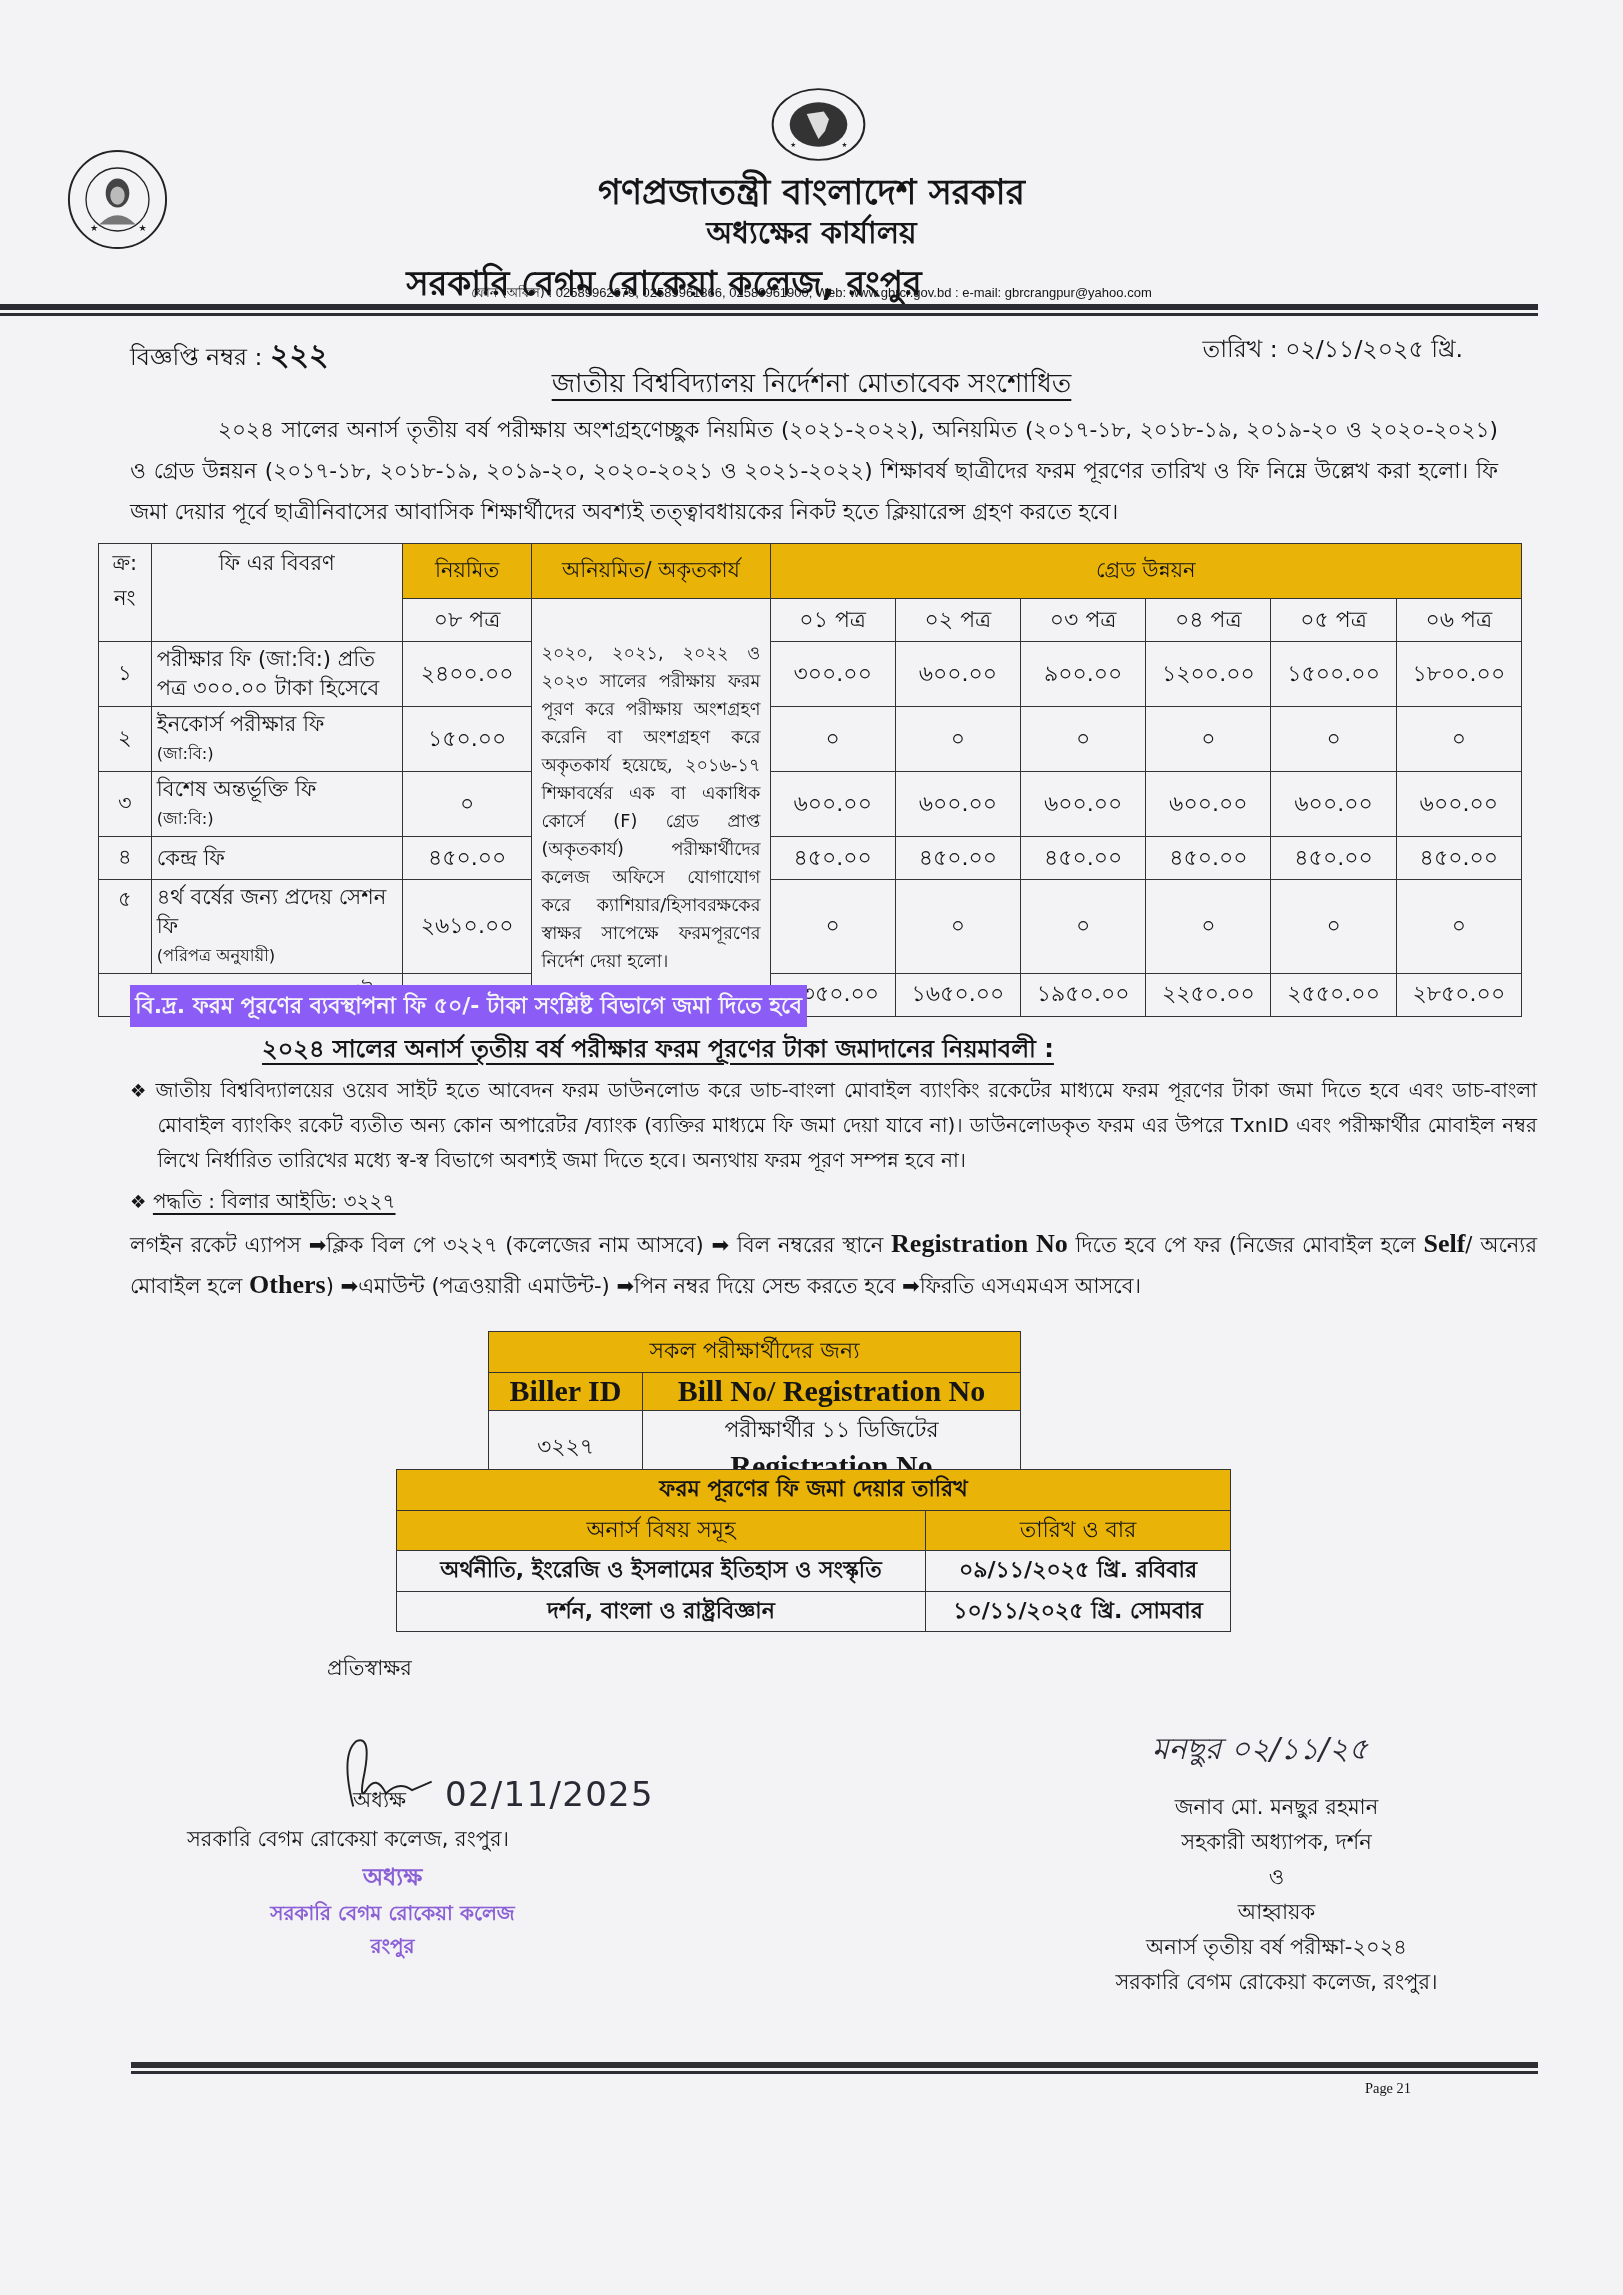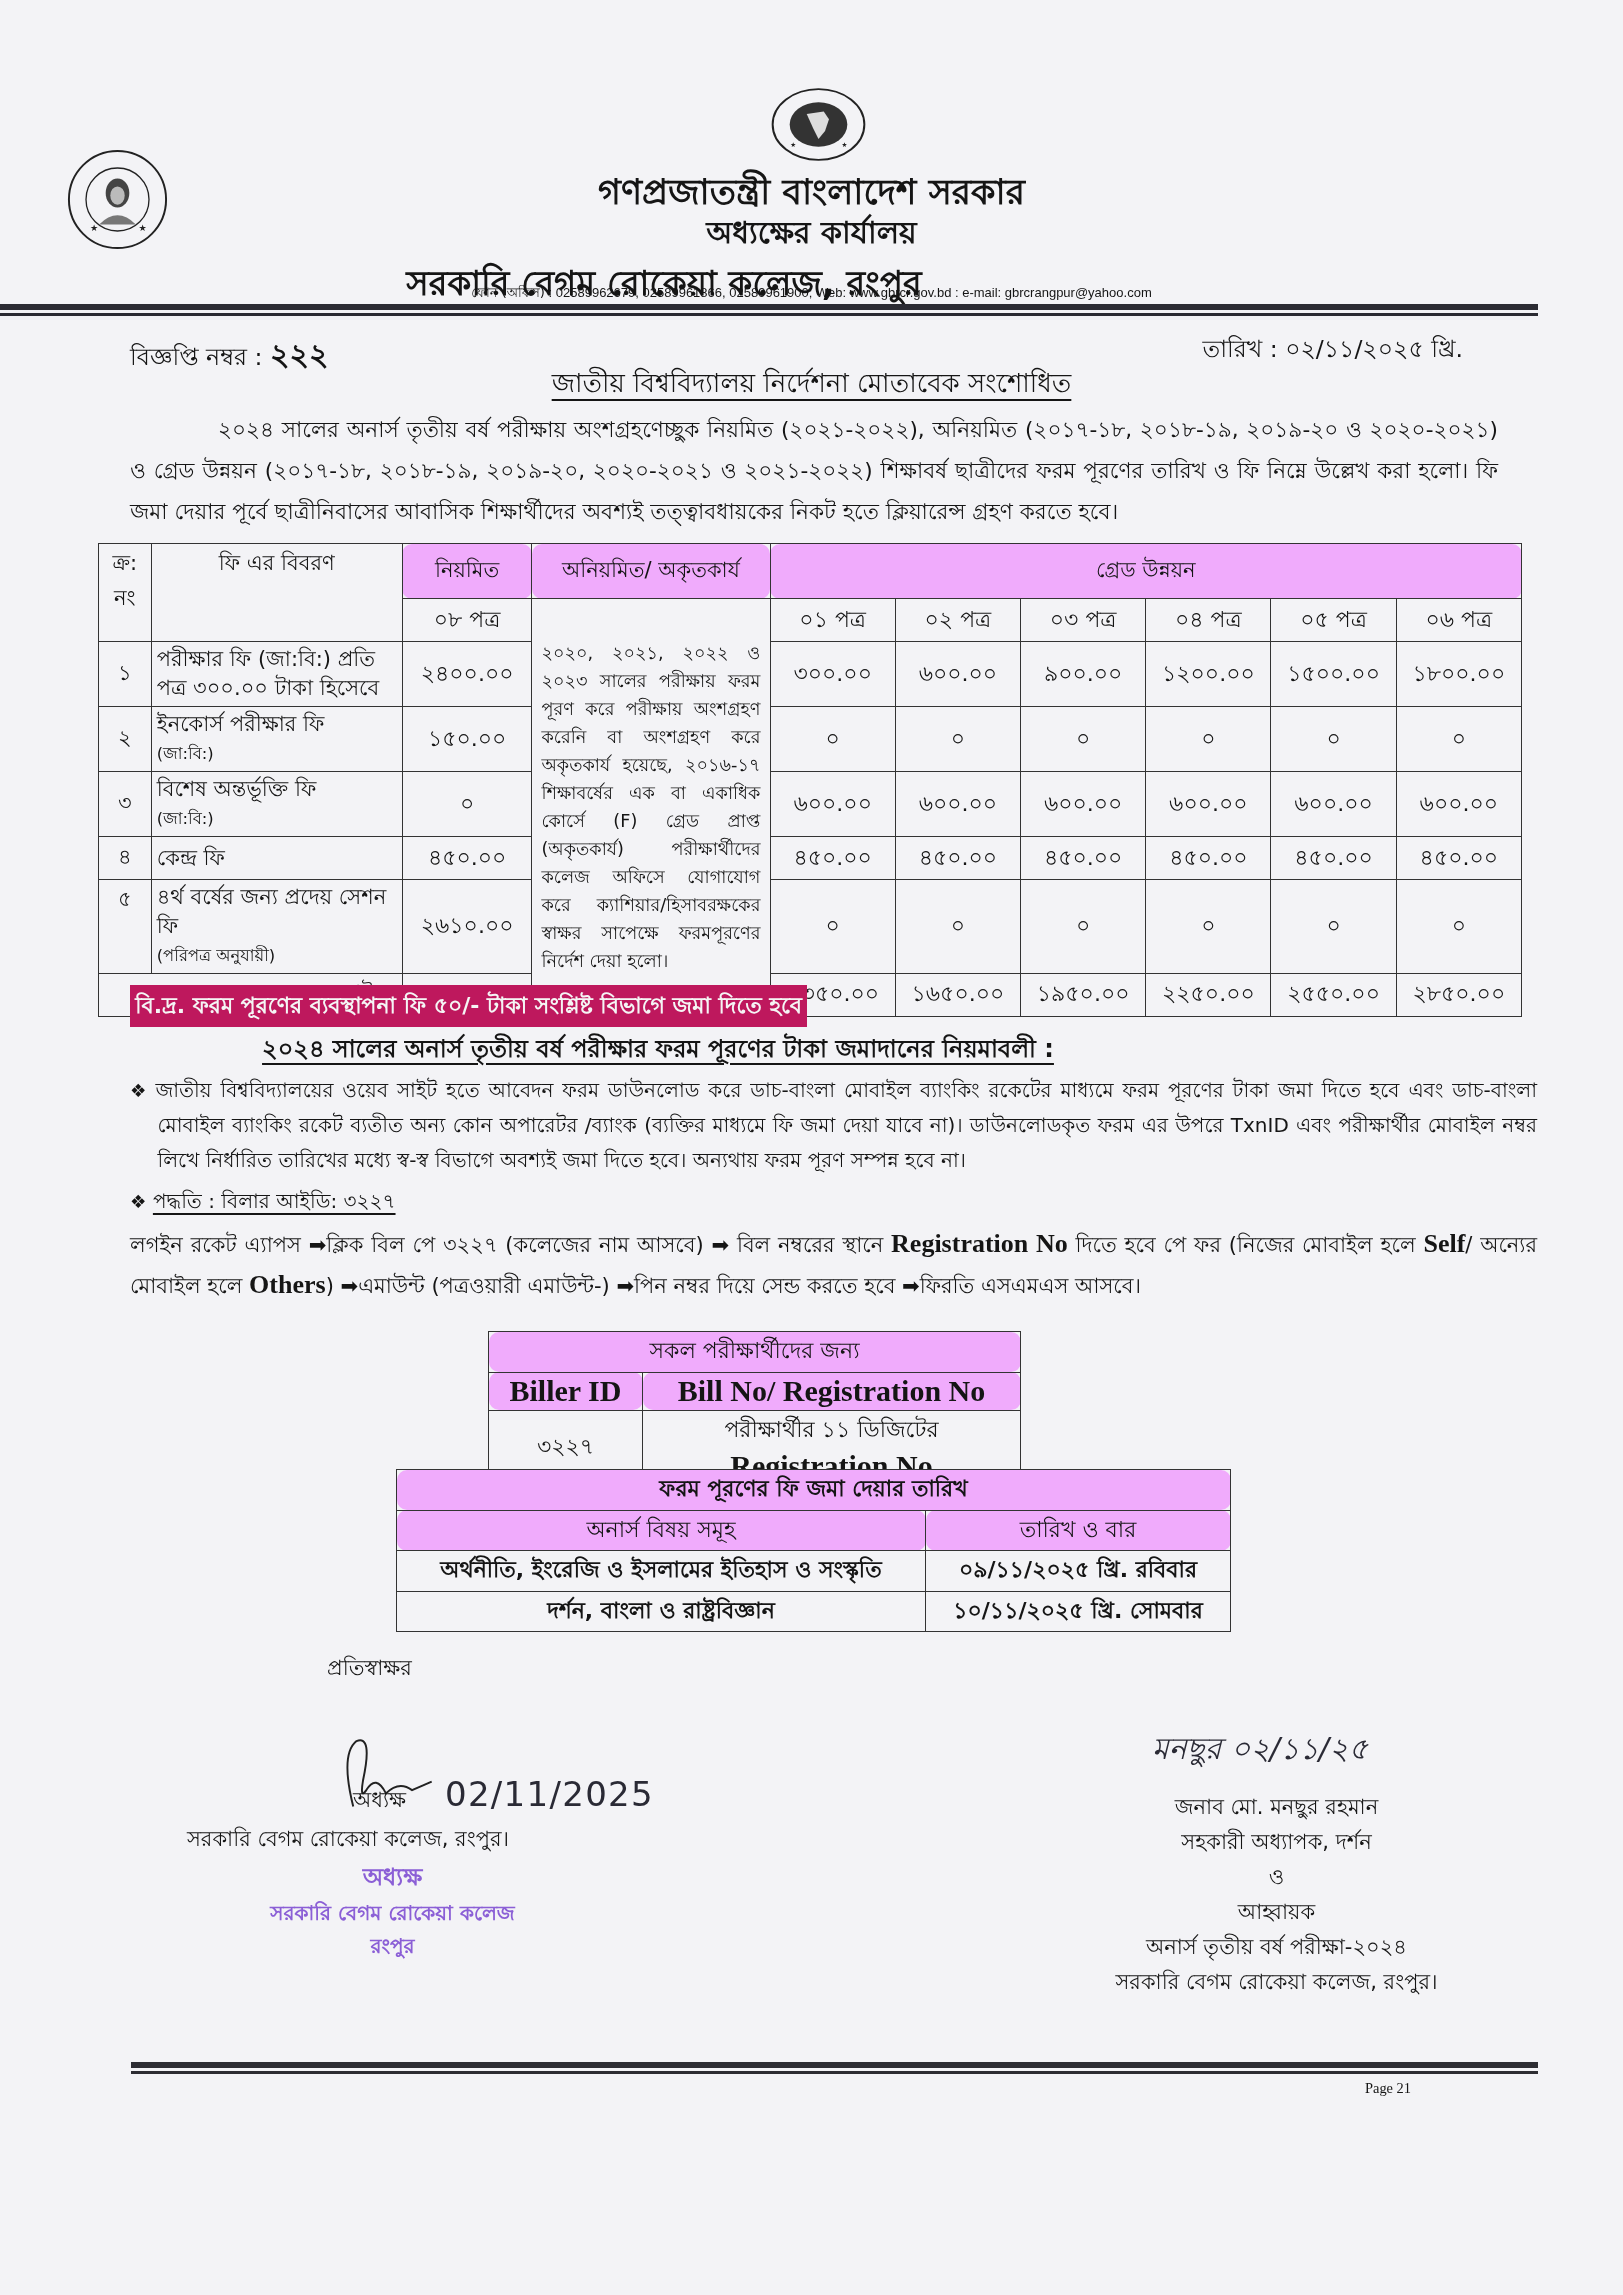--- a/index.html
+++ b/index.html
@@ -26,28 +26,28 @@
   .memo-no .num { font-weight:bold; font-size:30px; }
   .memo-date { right:160px; top:331px; font-size:23.6px; }
   .subject { left:0; width:1623px; top:363px; font-size:26px; }
   .subject span { text-decoration:underline; text-decoration-thickness:2px; text-underline-offset:6.5px; }
   .intro { left:130px; width:1368px; top:409px; font-size:21.6px; line-height:41px; text-align:justify; }
   .intro .indent { padding-left:88px; }
   
   table { border-collapse:collapse; }
   .fee-table { left:98px; top:543px; width:1424px; font-size:21px; }
   .fee-table td, .fee-table th { border:1.3px solid #333; padding:2.6px 5.2px; vertical-align:middle; font-weight:normal; }
-  .shade { background:#f0abfc;border-radius:10px; }
+  .shade { background:#eab308; }
   .fee-table .num { text-align:center; font-size:22px; }
   .fee-table .desc { text-align:left; line-height:29px; }
   .fee-table .note { font-size:17.7px; line-height:28px; text-align:justify; padding:3.9px 9.2px; }
   .fee-table .sl { text-align:center; }
   .fee-table .small { font-size:16.4px; }
   
-  .nb { left:130px; top:985px; background:#be185d; color:#f5f5f5; font-size:22px; font-weight:bold; padding:2.6px 5.2px; }
+  .nb { left:130px; top:985px; background:#8b5cf6; color:#f5f5f5; font-size:22px; font-weight:bold; padding:2.6px 5.2px; }
   .rules-title { left:0; width:1316px; top:1030px; font-size:24px; font-weight:bold; }
   .rules-title span { text-decoration:underline; text-decoration-thickness:2px; text-underline-offset:5.9px; }
   .rule1 { left:130px; width:1407px; top:1073px; font-size:20px; line-height:35px; text-align:justify; }
   .bullet { font-size:18.3px; margin-right:6.5px; }
   .rule1 .body { padding-left:27.5px; text-indent:-27.5px; display:block; }
   .method { left:130px; top:1186px; font-size:20px; }
   .method .u { text-decoration:underline; text-decoration-thickness:2px; text-underline-offset:5.2px; }
   .steps { left:130px; width:1407px; top:1224px; font-size:21px; line-height:39px; text-align:justify; }
   .steps .en { font-family:"Liberation Serif", serif; font-weight:bold; font-size:26px; }
   .arrow { font-size:21px; }

